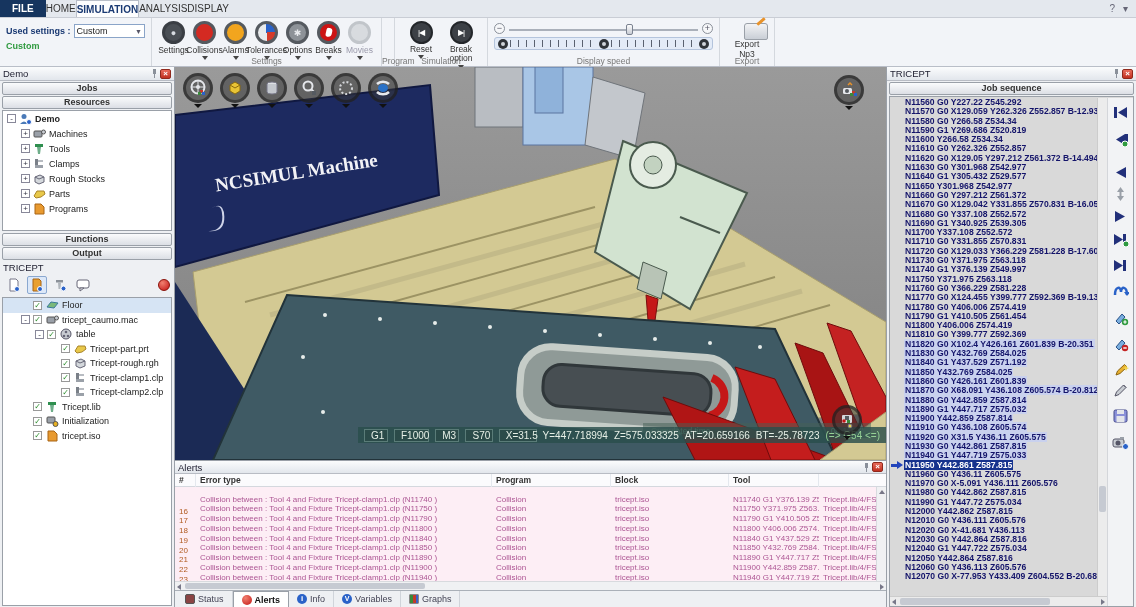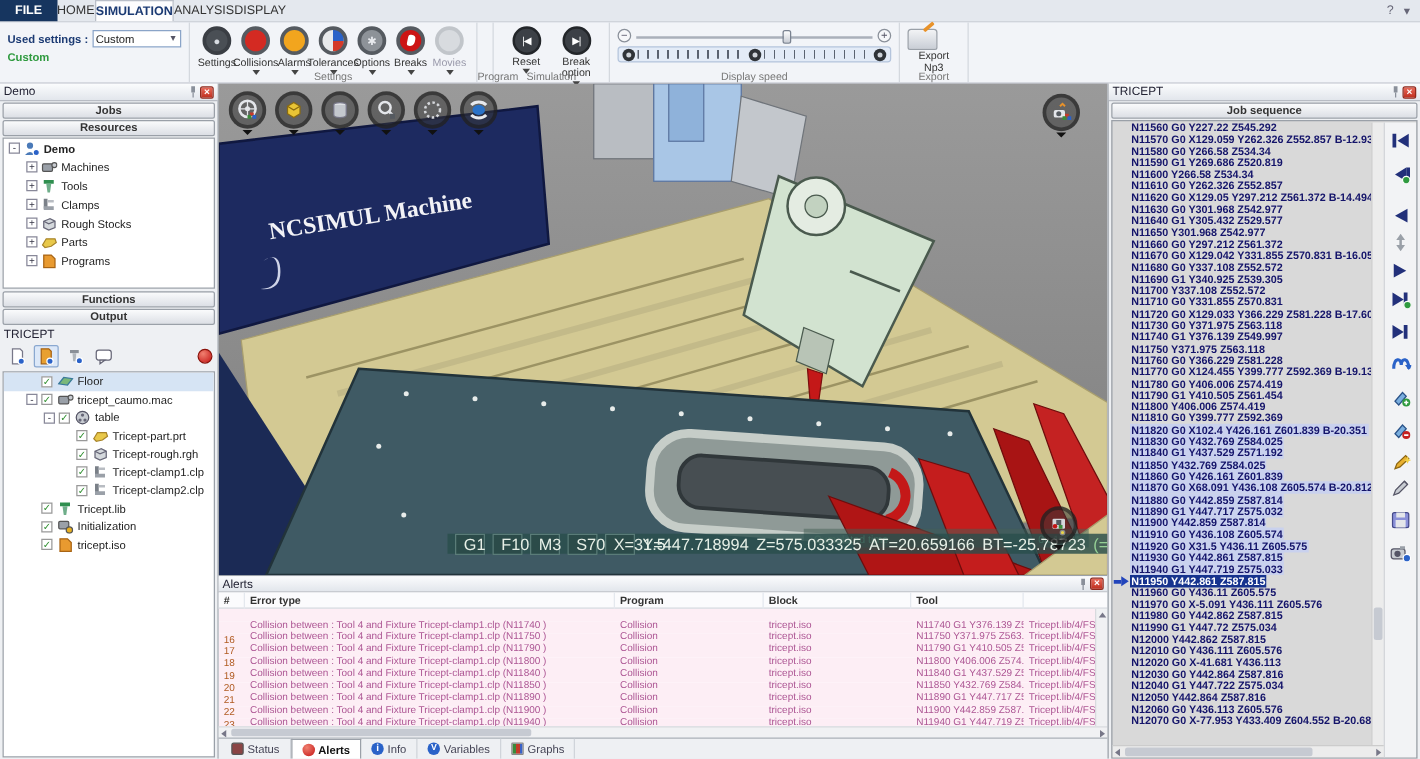--- a/index.html
+++ b/index.html
@@ -57,21 +57,21 @@
   .sp-endbtn { width:11px; height:11px; border-radius:50%; border:1px solid #8a909a; background:#f6f7f9; color:#556; font-size:9px; line-height:9px; text-align:center; }
   .sp-track { position:relative; flex:1; height:10px; }
   .sp-track::before { content:""; position:absolute; left:0; right:0; top:5px; height:2px; background:#aab0ba; }
   .sp-thumb { position:absolute; top:0; width:7px; height:11px; background:linear-gradient(#fdfdfd,#c8ccd4); border:1px solid #7a8290; border-radius:2px; }
   .sp-bar { margin-top:3px; height:13px; background:#e3ebf7; border:1px solid #b4c4dc; border-radius:3px; display:flex; align-items:center; padding:0 3px; gap:2px; }
   .sp-knob { width:10px; height:10px; border-radius:50%; background:#2f3338; flex:0 0 auto; position:relative; }
   .sp-knob::after { content:""; position:absolute; left:3px; top:3px; width:4px; height:4px; border-radius:50%; background:#cfd4da; }
   .sp-ticks { flex:1; height:7px; background:repeating-linear-gradient(90deg, #5a6270 0 1px, transparent 1px 8px); }
   .sp-blocks { margin-top:18px; text-align:center; font-size:9px; font-weight:bold; color:#2f8f2f; }
   
-  .exbtn { width:42px; display:flex; flex-direction:column; align-items:flex-start; }
+  .exbtn { width:42px; display:flex; flex-direction:column; align-items:flex-end; }
   .exicon { width:24px; height:17px; margin-top:3px; background:linear-gradient(#f2f3f5,#c9ced6); border:1px solid #9aa0a8; border-radius:3px 3px 2px 2px; position:relative; }
   .exicon::after { content:""; position:absolute; right:1px; top:-4px; width:10px; height:3px; background:#e8922a; transform:rotate(-40deg); border-radius:1px; }
 
   
   .titlebar { height:14px; background:linear-gradient(#fbfcfd,#e2e6ec); border-bottom:1px solid #b8bcc4; display:flex; align-items:center; padding:0 3px; font-size:9.5px; color:#223; }
   .tb-right { margin-left:auto; display:flex; align-items:center; gap:2px; }
   .pin { width:7px; height:9px; position:relative; }
   .pin::before { content:""; position:absolute; left:2px; top:0; width:3px; height:5px; background:#8a909a; }
   .pin::after { content:""; position:absolute; left:3px; top:5px; width:1px; height:4px; background:#8a909a; }
   .closebox { width:11px; height:10px; background:linear-gradient(#e86a5a,#c03020); border:1px solid #90281c; border-radius:2px; color:#fff; font-size:8px; line-height:8px; text-align:center; font-weight:bold; }
@@ -95,21 +95,21 @@
 
   
   #viewport { position:absolute; left:175px; top:67px; width:711px; height:393px; background:#8e8e8e; overflow:hidden; }
   #vp-toolbar { position:absolute; left:8px; top:6px; display:flex; gap:7px; z-index:5; }
   .vbtn { display:flex; flex-direction:column; align-items:center; gap:1px; }
   .vcirc { width:30px; height:30px; border-radius:50%; background:rgba(55,55,55,.55); border:3px solid rgba(25,25,25,.55); display:flex; align-items:center; justify-content:center; }
   .vcaret { width:0; height:0; border-left:4px solid transparent; border-right:4px solid transparent; border-top:4px solid #111; }
   #vp-topright { position:absolute; right:22px; top:8px; z-index:5; }
   #vp-botright { position:absolute; right:24px; top:338px; z-index:5; }
   #vp-status { position:absolute; left:183px; top:360px; width:528px; height:16px; background:rgba(42,78,76,.82); display:flex; align-items:center; gap:6px; padding:0 6px; z-index:4; }
-  .st-cell { font-size:13px; color:#e6efe6; white-space:nowrap; }
+  .st-cell { font-size:10px; color:#e6efe6; white-space:nowrap; }
   .st-cell.boxed { background:#2b4b49; border:1px solid #5a7c78; padding:0 6px; min-width:24px; text-align:center; }
   .st-cell.origin { color:#95d095; }
   #vp-time { position:absolute; left:468px; top:356px; width:228px; height:15px; background:rgba(70,95,85,.5); display:flex; justify-content:space-between; align-items:center; padding:0 8px; z-index:4; }
   #vp-time span { font-size:8.5px; color:#a8d8a8; }
 
   
   #alerts { position:absolute; left:175px; top:460px; width:711px; height:130px; background:#fff; border-top:1px solid #9aa0a8; display:flex; flex-direction:column; }
   #alerts .titlebar { height:13px; }
   .agrid { display:grid; grid-template-columns:21px 296px 119px 118px 90px 57px; align-items:center; }
   #ahead { height:13px; background:#fbfbfd; border-bottom:1px solid #d4d8de; font-size:8.5px; font-weight:bold; color:#333; }

